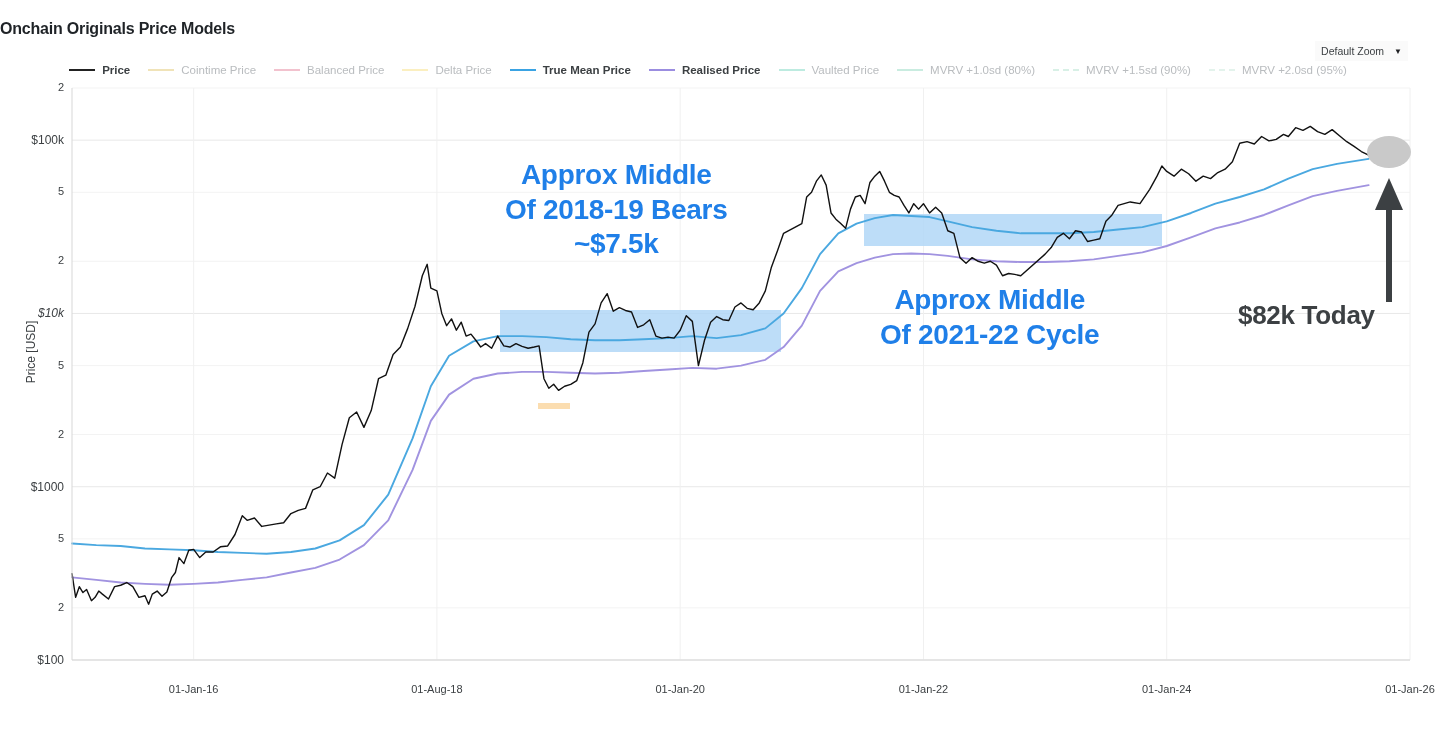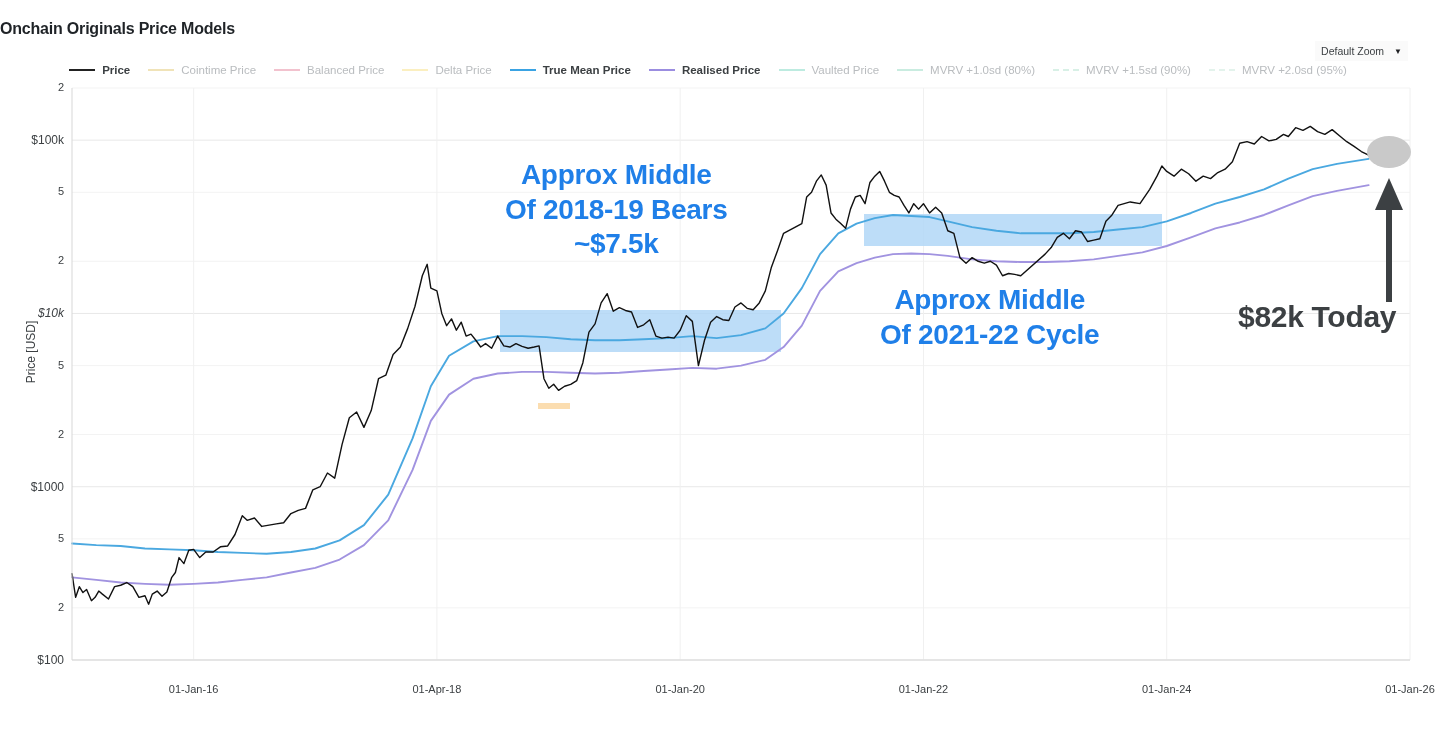--- a/index.html
+++ b/index.html
@@ -79,21 +79,21 @@
     text-align:center;
     line-height:1.24;
     font-size:28px;
     letter-spacing:-0.3px;
     white-space:nowrap;
   }
   .annot-dark{
     position:absolute;
     color:#3c4043;
     font-weight:bold;
-    font-size:30px;
+    font-size:26px;
     white-space:nowrap;
     letter-spacing:-0.3px;
   }
   .watermark{
     position:absolute;
     left:553px;top:352px;
     font-size:62px;font-weight:bold;
     color:#d4d4d4;
     letter-spacing:-1px;
     user-select:none;
@@ -200,21 +200,21 @@
       <div class="tick-label ytick" style="left: 2px; top: 531.883px;">5</div>
       <div class="tick-label ytick major" style="left: 2px; top: 479.721px;">$1000</div>
       <div class="tick-label ytick" style="left: 2px; top: 427.558px;">2</div>
       <div class="tick-label ytick" style="left: 2px; top: 358.604px;">5</div>
       <div class="tick-label ytick major" style="left: 2px; top: 306.442px; font-style: italic;">$10k</div>
       <div class="tick-label ytick" style="left: 2px; top: 254.279px;">2</div>
       <div class="tick-label ytick" style="left: 2px; top: 185.325px;">5</div>
       <div class="tick-label ytick major" style="left: 2px; top: 133.162px;">$100k</div>
       <div class="tick-label ytick" style="left: 2px; top: 81px;">2</div>
       <div class="tick-label xtick" style="left: 133.636px; top: 683px;">01-Jan-16</div>
-      <div class="tick-label xtick" style="left: 376.909px; top: 683px;">01-Apr-18</div>
+      <div class="tick-label xtick" style="left: 376.909px; top: 683px;">01-Aug-18</div>
       <div class="tick-label xtick" style="left: 620.182px; top: 683px;">01-Jan-20</div>
       <div class="tick-label xtick" style="left: 863.455px; top: 683px;">01-Jan-22</div>
       <div class="tick-label xtick" style="left: 1106.73px; top: 683px; text-align: center;">01-Jan-24</div>
       <div class="tick-label xtick" style="left: 1350px; top: 683px;">01-Jan-26</div>
     </div>
   <div id="annot-layer">
       <div class="annot" style="left: 505px; top: 158px; color: rgb(31, 127, 232);">
         <div>Approx Middle</div>
         <div>Of 2018-19 Bears</div>
         <div>~$7.5k</div>

